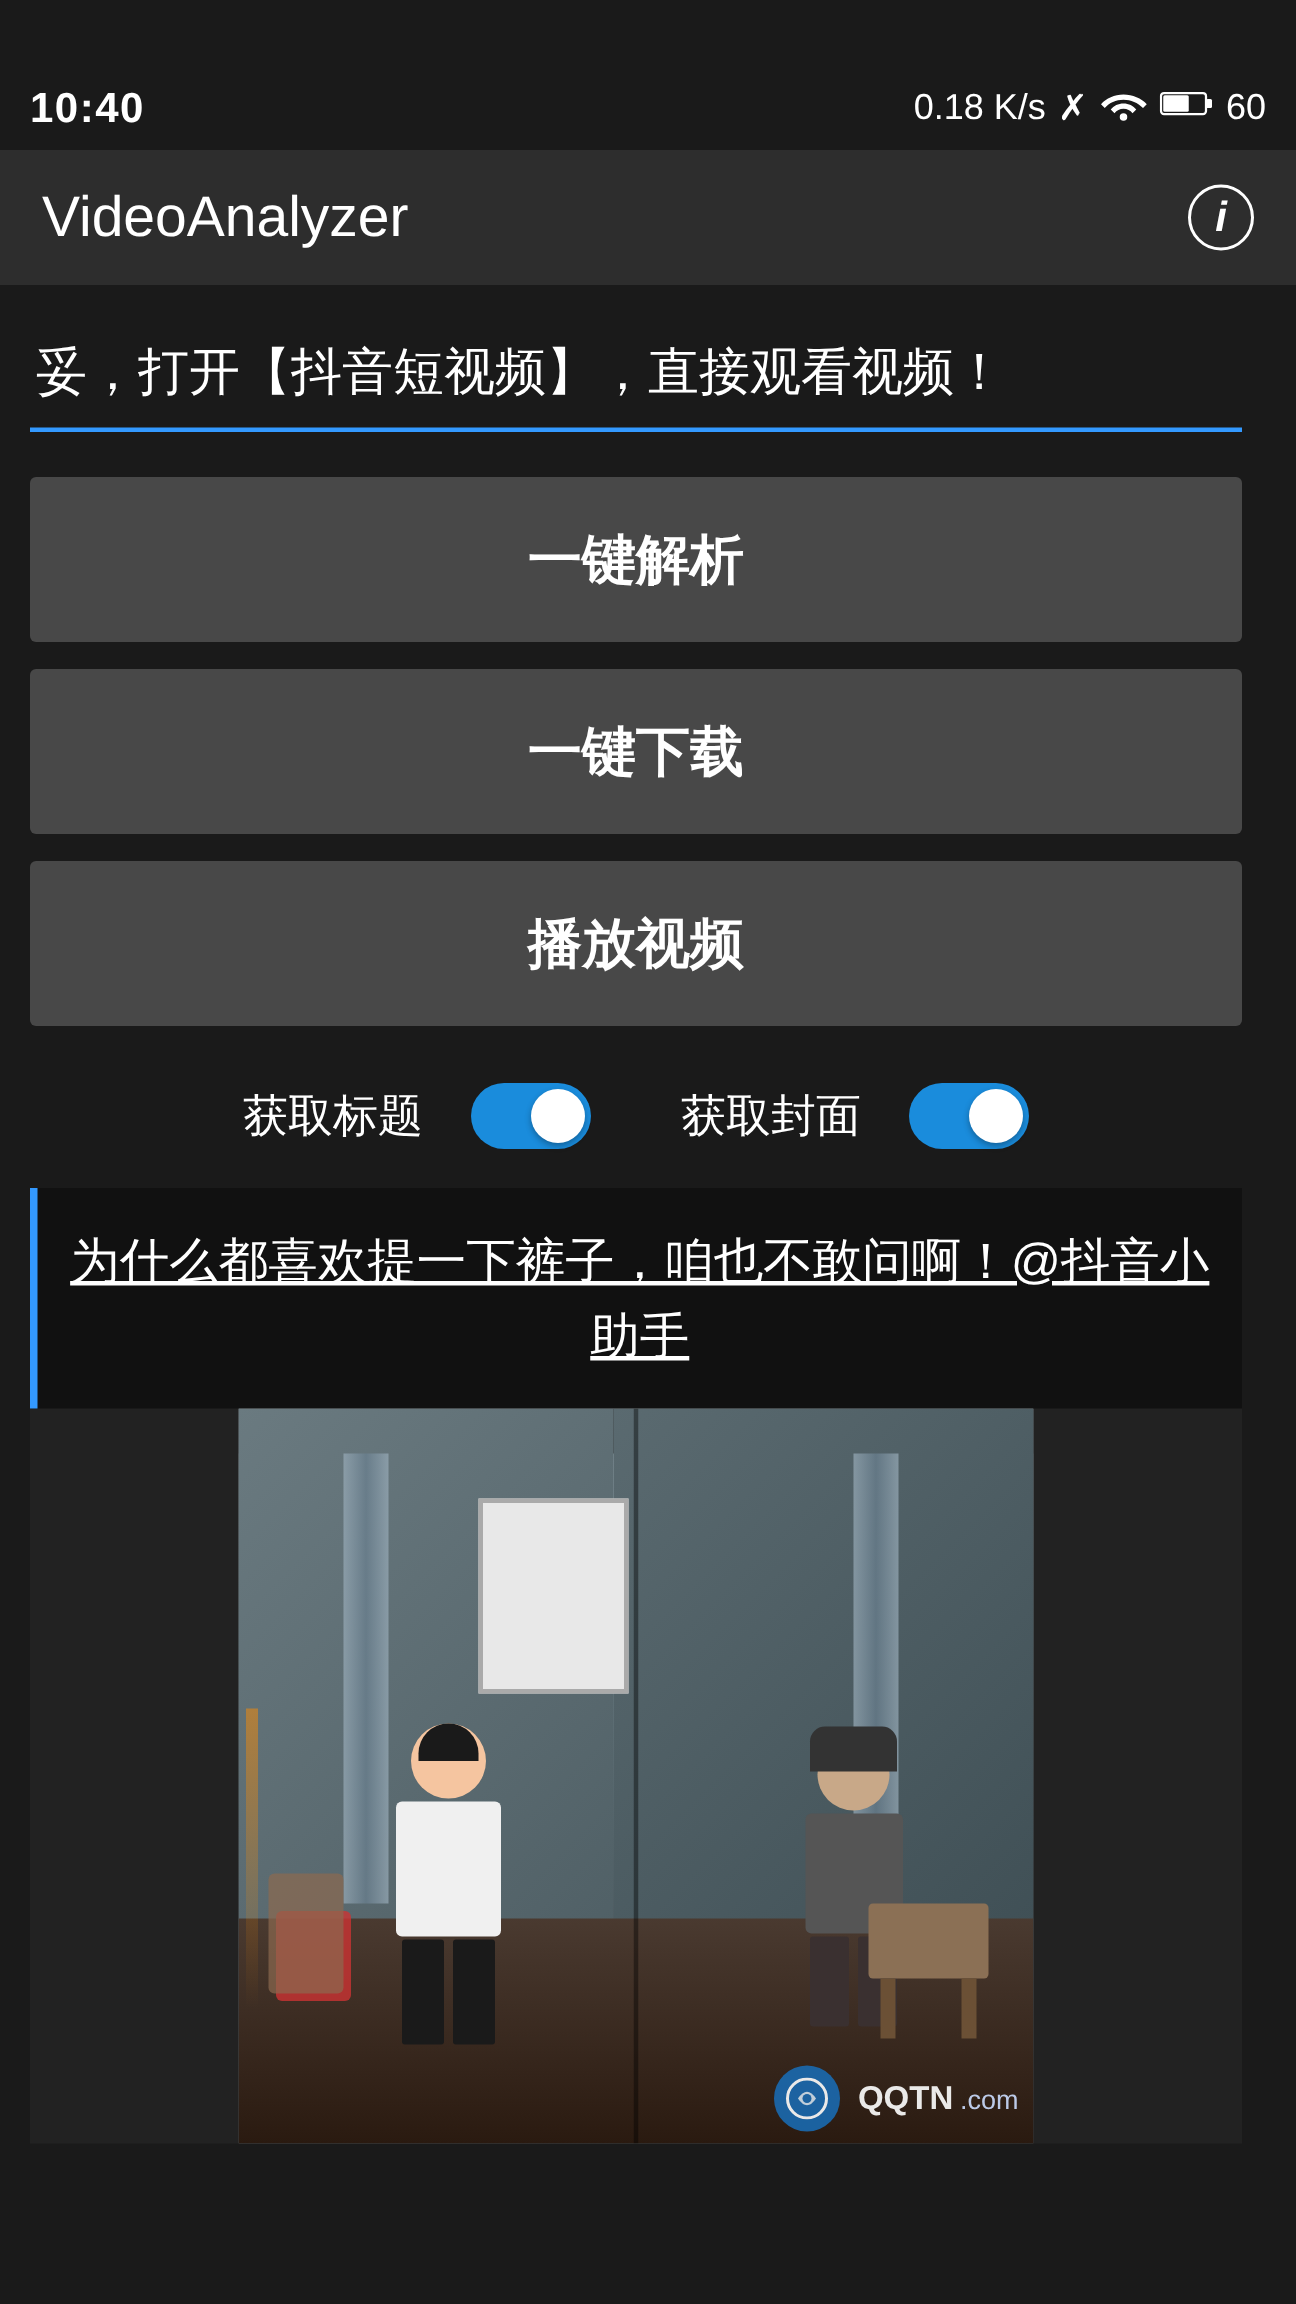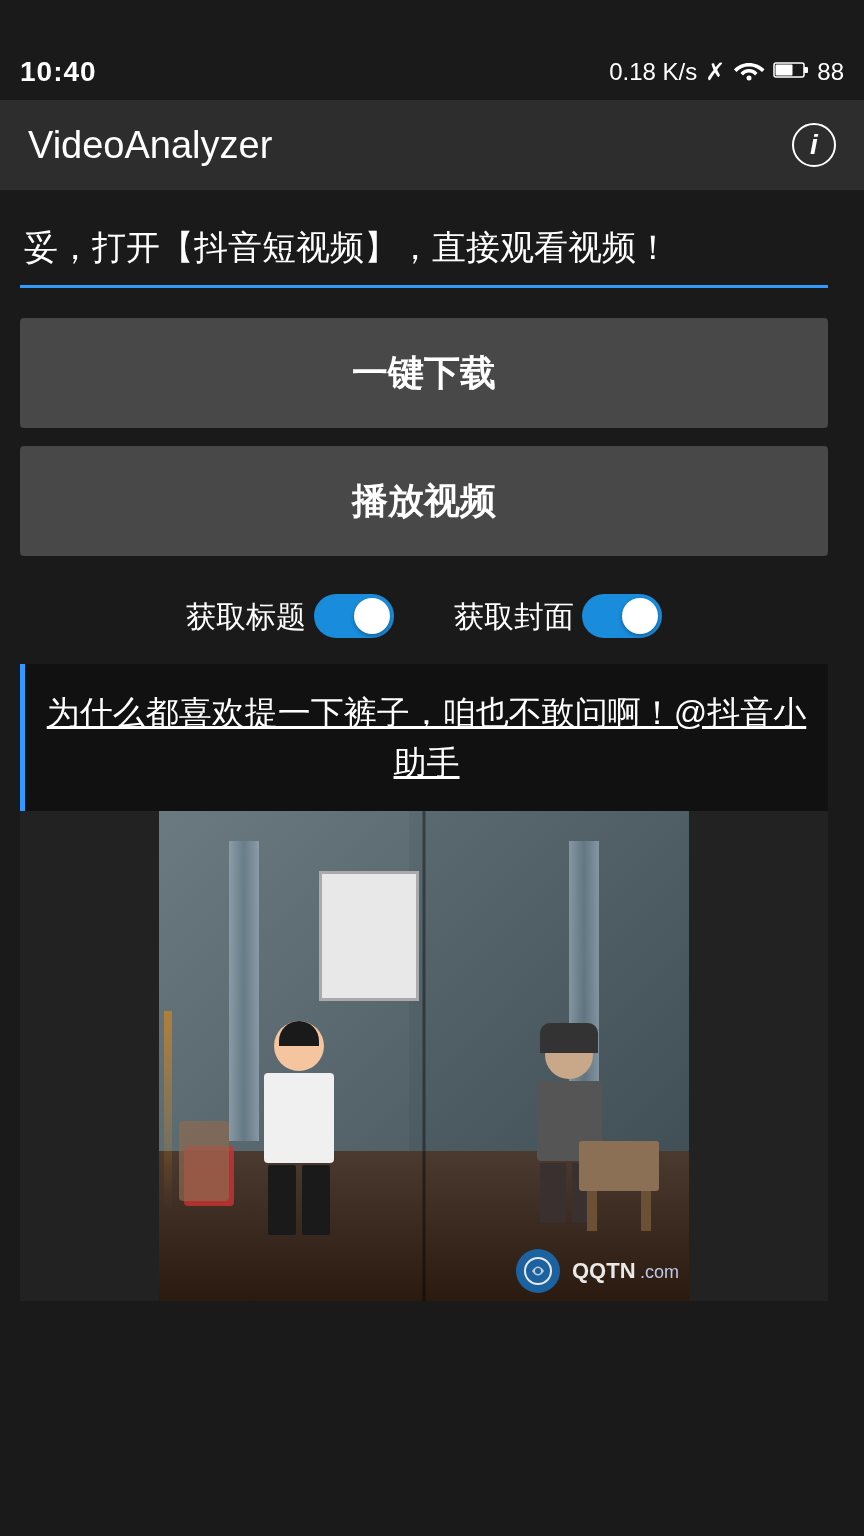--- a/index.html
+++ b/index.html
@@ -112,22 +112,22 @@
     
     .toggle-row {
       display: flex;
       align-items: center;
       justify-content: center;
       gap: 60px;
       padding: 20px 0 16px 0;
     }
     .toggle-item {
       display: flex;
-      align-items: flex-end;
-      gap: 8px;
+      align-items: center;
+      gap: 32px;
     }
     .toggle-label {
       font-size: 30px;
       color: #ffffff;
     }
     .toggle {
       width: 80px;
       height: 44px;
       background: #1a8cdc;
       border-radius: 22px;
@@ -440,37 +440,38 @@
         <circle cx="16" cy="21" r="2.5"></circle>
       </svg>
     </span>
     <span>
       <svg width="36" height="20" viewBox="0 0 36 20" fill="white">
         <rect x="1" y="3" width="30" height="14" rx="2" ry="2" stroke="white" stroke-width="1.5" fill="none"></rect>
         <rect x="31" y="7" width="4" height="6" rx="1" fill="white"></rect>
         <rect x="2.5" y="4.5" width="17" height="11" rx="1" fill="white"></rect>
       </svg>
     </span>
-    <span>88</span>
+    <span>60</span>
   </div>
 </div>
 
 <div class="app-bar">
   <span class="app-title">VideoAnalyzer</span>
   <div class="info-icon">
     <span>i</span>
   </div>
 </div>
 
 <div class="content">
 
   <div class="input-container">
     <input class="url-input" type="text" value="妥，打开【抖音短视频】，直接观看视频！" placeholder="妥，打开【抖音短视频】，直接观看视频！" style="">
   </div>
 
+  <button class="btn">一键解析</button>
   <button class="btn">一键下载</button>
   <button class="btn">播放视频</button>
 
   <div class="toggle-row">
     <div class="toggle-item">
       <span class="toggle-label">获取标题</span>
       <div class="toggle">
         <div class="toggle-knob"></div>
       </div>
     </div>

